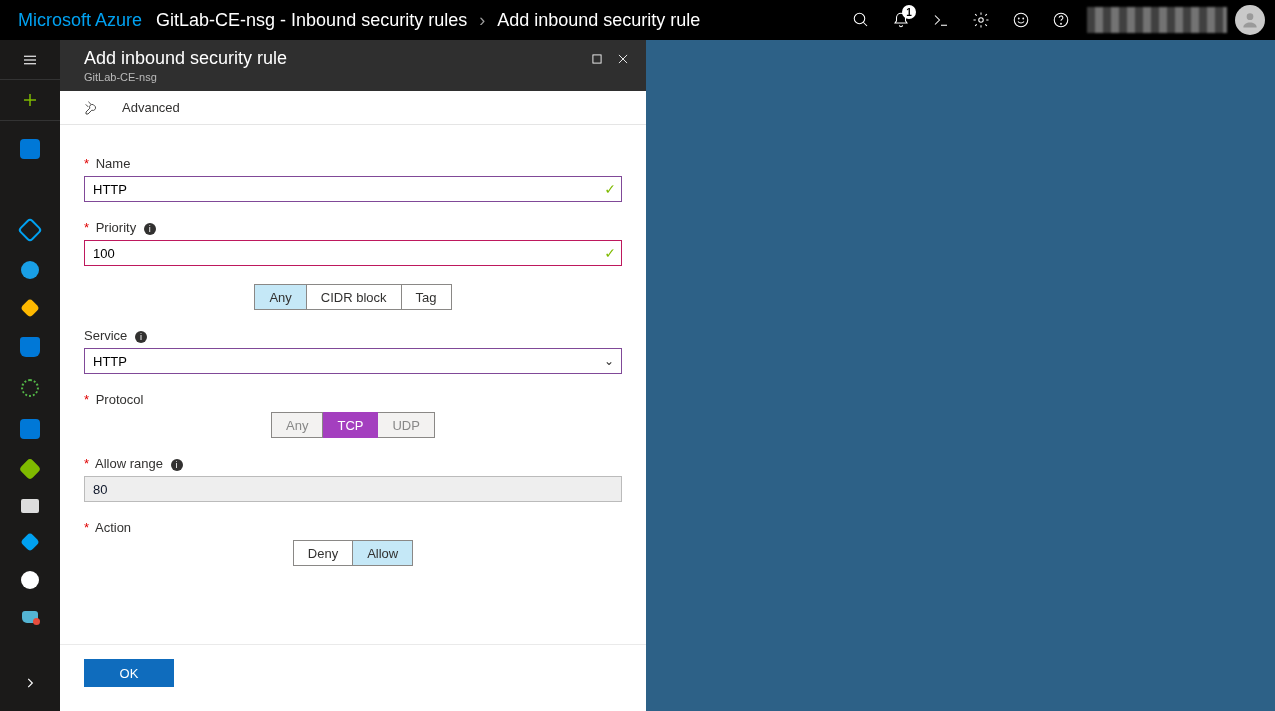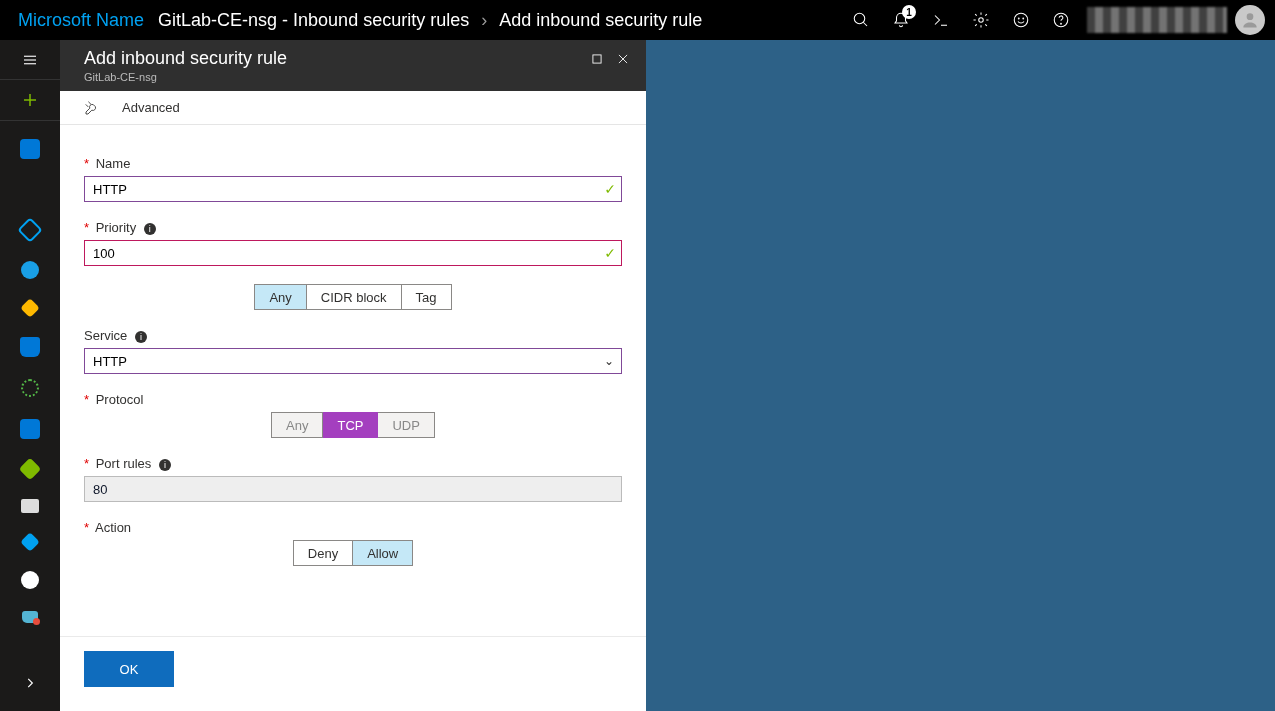--- a/index.html
+++ b/index.html
@@ -88,29 +88,29 @@
 
   .segbtns { display:flex;justify-content:center; }
   .segbtn { border:1px solid #8a8886; padding:0 14px; height:26px; font-size:13px; background:#fff;
             display:flex; align-items:center; }
   .segbtn + .segbtn { border-left:none; }
   .segbtn.sel-blue { background:#c5e8f7; }
   .segbtn.sel-purple { background:#a43fbf; color:#fff; border-color:#a43fbf; }
   .segbtn.dim { background:#f3f2f1; color:#888; }
 
   .footer { padding:14px 24px 24px 24px; border-top:1px solid #eaeaea; }
-  .okbtn { background:#0f6cbd; color:#fff; border:none; width:90px; height:36px; font-size:13px; }
+  .okbtn { background:#0f6cbd; color:#fff; border:none; width:90px; height:28px; font-size:13px; }
 
   .canvas { flex:1; background:#2d6187; }
 </style>
 </head>
 <body>
 
 <div class="topbar">
-  <div class="brand">Microsoft Name</div>
+  <div class="brand">Microsoft Azure</div>
   <div class="crumbs">
     <span>GitLab-CE-nsg - Inbound security rules</span>
     <span class="crumb-sep">›</span>
     <span>Add inbound security rule</span>
   </div>
   <div class="top-right">
     <div class="top-icon">
       <svg viewBox="0 0 24 24">
           <circle cx="10" cy="10" r="7"></circle>
           <line x1="20" y1="20" x2="15" y2="15"></line>
@@ -294,21 +294,21 @@
         <div class="segbtns">
           <div class="segbtn dim">Any</div>
           <div class="segbtn sel-purple">TCP</div>
           <div class="segbtn dim">UDP</div>
         </div>
       </div>
 
       <div class="field">
         <div class="label-row">
           <span class="req">*</span>
-          <span>Port rules</span>
+          <span>Allow range</span>
           <span class="info-ico">i</span>
         </div>
         <input class="txt disabled" type="text" disabled="" value="80" style="">
       </div>
 
       <div class="field">
         <div class="label-row">
           <span class="req">*</span>
           <span>Action</span>
         </div>

